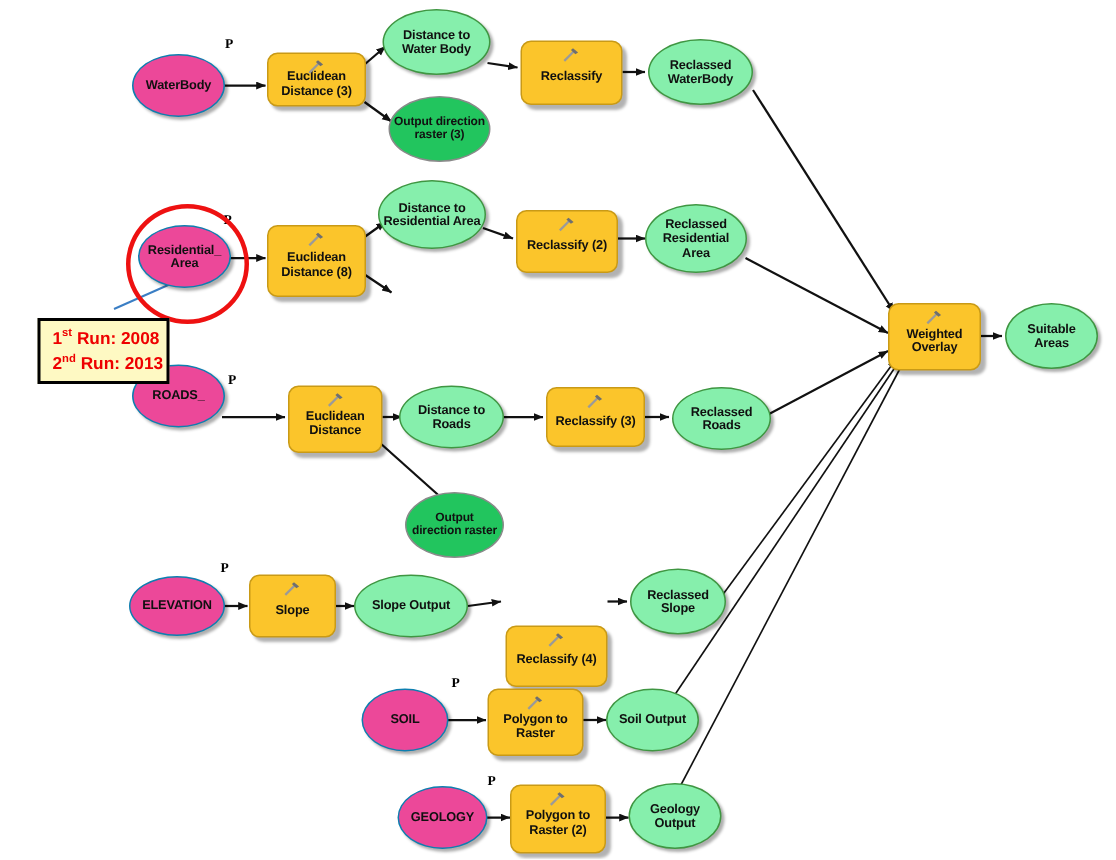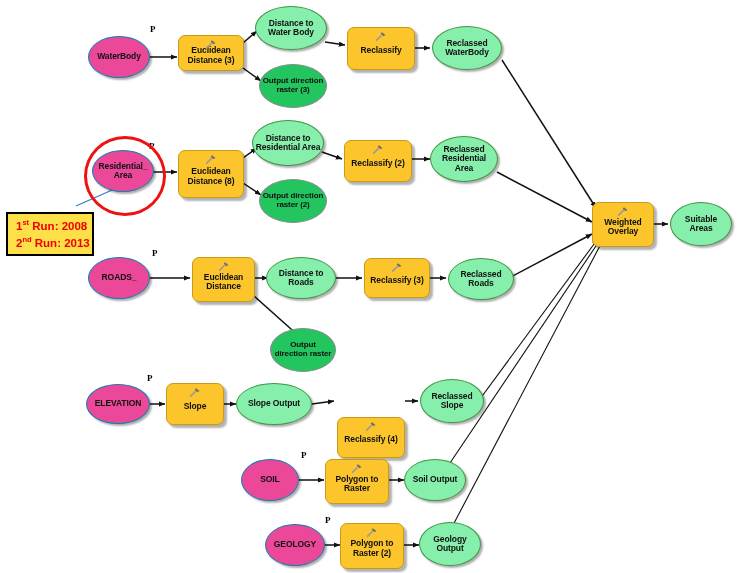--- a/index.html
+++ b/index.html
@@ -94,29 +94,30 @@
     border:3px solid #ee1111;
     border-radius:50%;
     z-index:7;
     background:transparent;
   }
 
   
   .callout{
     position:absolute;
     box-sizing:border-box;
-    background:#fde047;
+    background:#fef9c3;
     border:2px solid #000000;
     color:#ee0000;
     font-size:11.5px;
     font-weight:bold;
     padding:4px 6px 4px 8px;
     line-height:1.45;
     z-index:8;
     white-space:nowrap;
+    margin-left:19px;
   }
   .callout sup{font-size:7.5px;vertical-align:super;line-height:0;}
 </style>
 </head>
 <body>
 
 <div id="canvas">
 
   <svg id="edges" viewBox="0 0 744 573">
     <defs>
@@ -231,23 +232,20 @@
       <path d="M2.2,9.6 L8.6,3.2" stroke="#9a9a9a" stroke-width="1.5" fill="none"></path>
       <path d="M8.0,1.2 L11.4,4.0 L9.6,5.2 L6.6,2.4 z" fill="#6f6f6f"></path>
     </svg>
     <span class="lbl">Euclidean Distance (8)</span>
   </div>
 
   <div class="node n-output" style="left:252px;top:120px;width:72px;height:46px;">
     <span class="lbl">Distance to Residential Area</span>
   </div>
 
-  <div class="node n-empty" style="left:259px;top:179px;width:68px;height:44px;">
-    <span class="lbl">Output direction raster (2)</span>
-  </div>
 
   <div class="node n-tool" style="left:344px;top:140px;width:68px;height:42px;">
     <svg class="tool-glyph" viewBox="0 0 14 11">
       <path d="M2.2,9.6 L8.6,3.2" stroke="#9a9a9a" stroke-width="1.5" fill="none"></path>
       <path d="M8.0,1.2 L11.4,4.0 L9.6,5.2 L6.6,2.4 z" fill="#6f6f6f"></path>
     </svg>
     <span class="lbl">Reclassify (2)</span>
   </div>
 
   <div class="node n-output" style="left:430px;top:136px;width:68px;height:46px;">
@@ -256,21 +254,21 @@
 
   <div class="callout" style="left:6px;top:212px;width:88px;height:44px;">
     <div>
       <span>1</span><sup>st</sup><span> Run: 2008</span>
     </div>
     <div>
       <span>2</span><sup>nd</sup><span> Run: 2013</span>
     </div>
   </div>
 
-  <div class="node n-input" style="left:88px;top:257px;width:62px;height:42px;">
+  <div class="node n-input" style="left:88px;top:243px;width:62px;height:42px;">
     <span class="lbl">ROADS_</span>
   </div>
 
   <div class="p-flag" style="left:152px;top:248px;">P</div>
 
   <div class="node n-tool" style="left:192px;top:257px;width:63px;height:45px;">
     <svg class="tool-glyph" viewBox="0 0 14 11">
       <path d="M2.2,9.6 L8.6,3.2" stroke="#9a9a9a" stroke-width="1.5" fill="none"></path>
       <path d="M8.0,1.2 L11.4,4.0 L9.6,5.2 L6.6,2.4 z" fill="#6f6f6f"></path>
     </svg>

